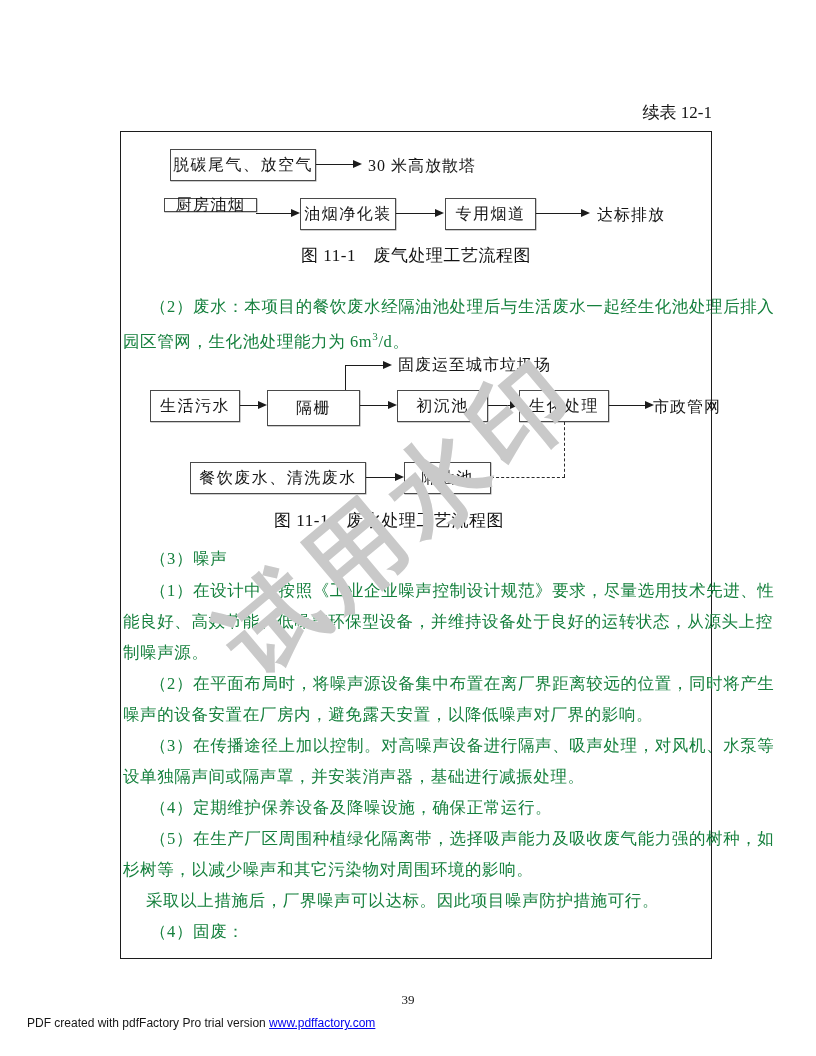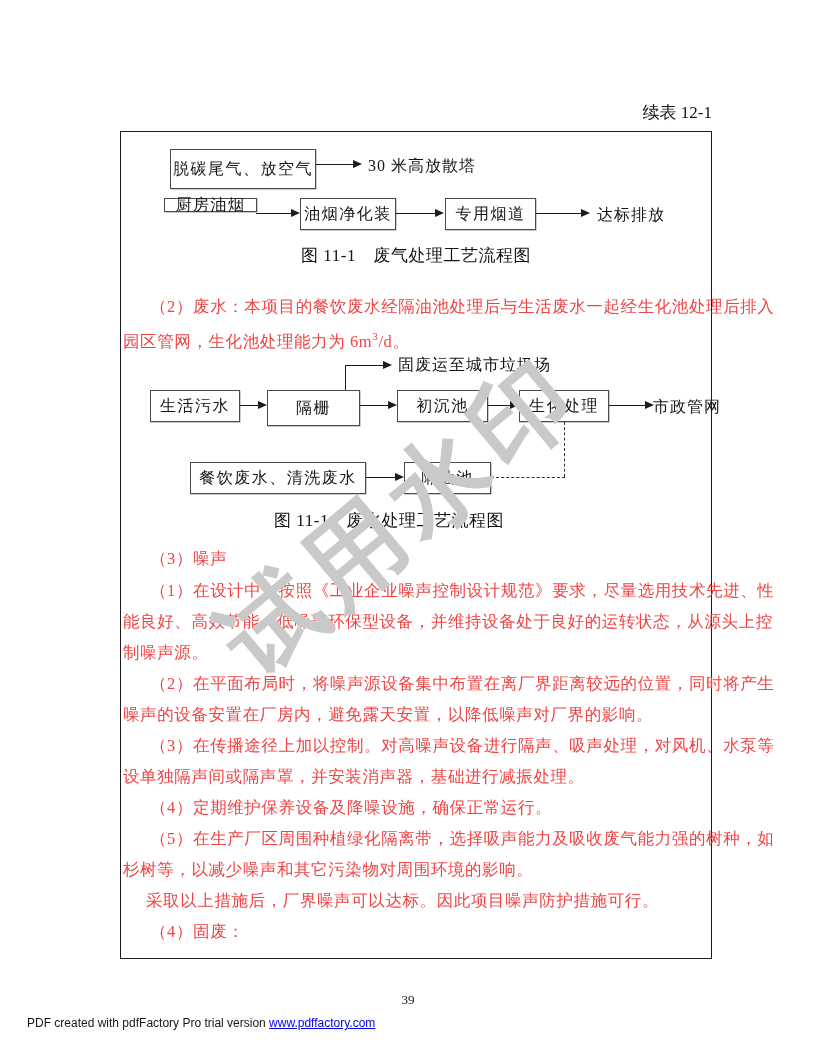--- a/index.html
+++ b/index.html
@@ -20,21 +20,21 @@
   .flowtext { position:absolute; font-size:16px; color:#141414; white-space:nowrap; letter-spacing:1px; }
   .harrow { position:absolute; height:0; border-top:1.6px solid #1c1c1c; }
   .harrow::after {
     content:""; position:absolute; right:-9px; top:-5.5px; width:0; height:0;
     border-left:9px solid #1c1c1c; border-top:4.5px solid transparent; border-bottom:4.5px solid transparent;
   }
   .vline { position:absolute; width:0; border-left:1.6px solid #1c1c1c; }
   .vdash { position:absolute; width:0; border-left:1.6px dashed #2c2c2c; }
   .hdash { position:absolute; height:0; border-top:1.6px dashed #2c2c2c; }
   .caption { position:absolute; font-size:17px; color:#141414; text-align:center; white-space:nowrap; letter-spacing:0.5px; }
-  .bodyline { position:absolute; font-size:16.5px; color:#ef4444; white-space:nowrap; letter-spacing:0.6px; }
+  .bodyline { position:absolute; font-size:16.5px; color:#15803d; white-space:nowrap; letter-spacing:0.6px; }
   sup { font-size:11px; }
   .watermark {
     position:absolute; left:135px; top:455px; width:530px; height:120px;
     transform:rotate(-40deg); transform-origin:center;
     font-family:"Liberation Sans","DejaVu Sans",sans-serif;
     font-size:98px; font-weight:bold; letter-spacing:10px;
     color:#c9c9c9; text-align:center; z-index:40; pointer-events:none;
     line-height:120px;
   }
   .pageno { position:absolute; left:0; top:992px; width:100%; text-align:center; font-size:13px; color:#141414; }
@@ -44,21 +44,21 @@
   }
   .footer a { color:#0000ee; text-decoration:underline; cursor:pointer; }
 </style>
 </head>
 <body>
 
 <div class="hdr">续表 12-1</div>
 
 <div class="tableframe"></div>
 
-<div class="flowbox" style="left:170px; top:149px; width:146px; height:40px;">脱碳尾气、放空气</div>
+<div class="flowbox" style="left:170px; top:149px; width:146px; height:32px;">脱碳尾气、放空气</div>
 <div class="harrow" style="left:316px; top:164px; width:37px;"></div>
 <div class="flowtext" style="left:368px; top:156px;">30 米高放散塔</div>
 
 <div class="flowbox" style="left:164px; top:198px; width:93px; height:14px;">厨房油烟</div>
 <div class="harrow" style="left:256px; top:213px; width:35px;"></div>
 <div class="flowbox" style="left:300px; top:198px; width:96px; height:32px;">油烟净化装</div>
 <div class="harrow" style="left:396px; top:213px; width:39px;"></div>
 <div class="flowbox" style="left:445px; top:198px; width:91px; height:32px;">专用烟道</div>
 <div class="harrow" style="left:536px; top:213px; width:45px;"></div>
 <div class="flowtext" style="left:597px; top:205px;">达标排放</div>

